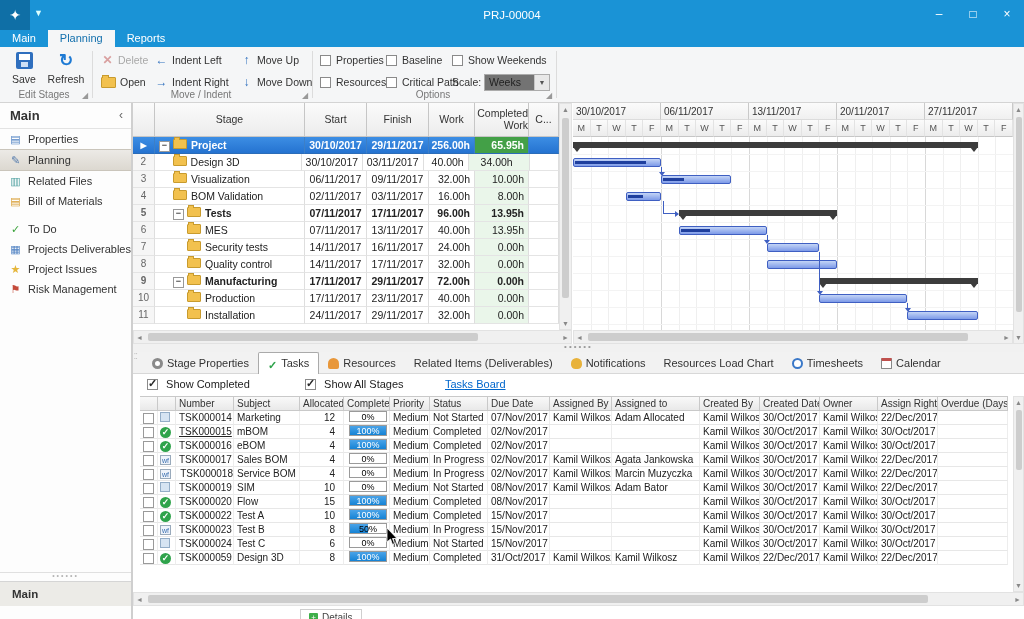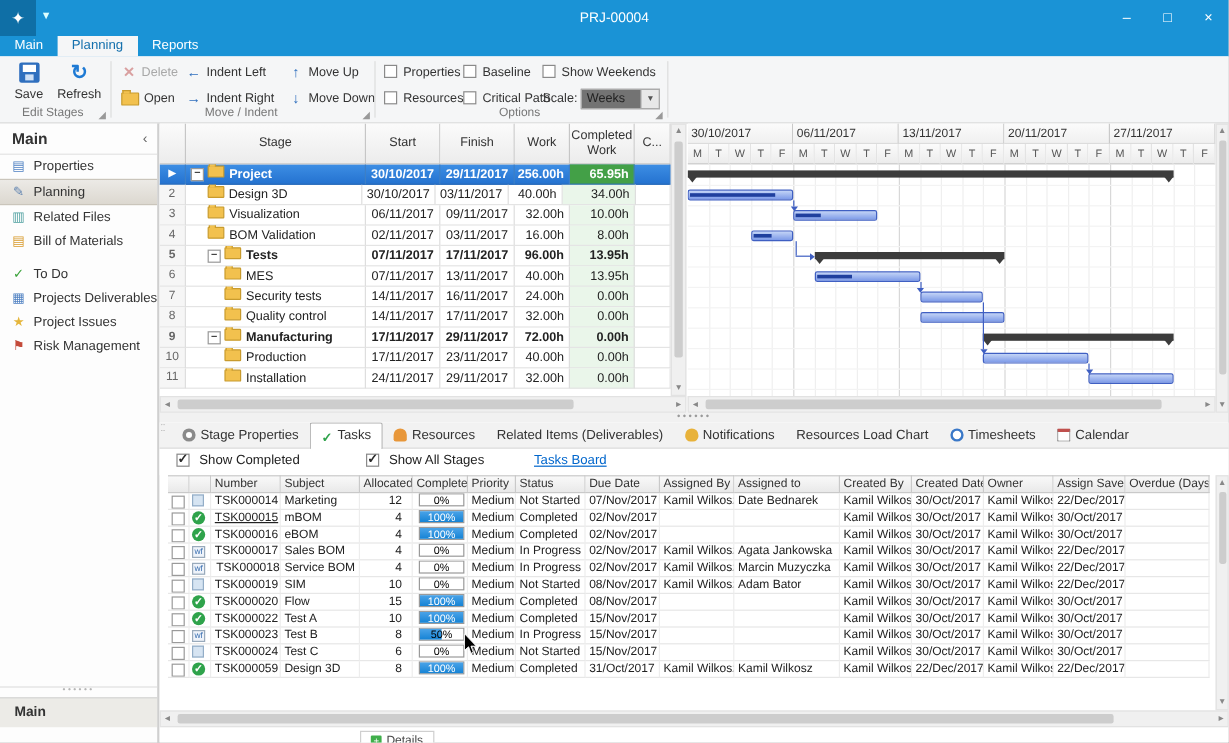--- a/index.html
+++ b/index.html
@@ -59,21 +59,21 @@
   .sb-item.selected{background:linear-gradient(#eceae6,#dcd8d0);border-top:1px solid #cac5bb;border-bottom:1px solid #cac5bb;}
   .sb-ic{width:13px;text-align:center;font-size:11px;}
   .sb-footer{position:absolute;left:0;bottom:13px;width:100%;}
   .sb-handle{height:8px;text-align:center;color:#b5b5b5;font-size:7px;line-height:5px;letter-spacing:2px;border-top:1px solid #e0e0e0;}
   .sb-foot-item{height:24px;line-height:24px;padding-left:12px;font-size:11.5px;color:#333;border-top:1px solid #d5d5d5;}
   .sb-foot-item.selected{background:#ecebe7;font-weight:bold;}
   
   .stage-panel{position:absolute;left:133px;top:103px;width:426px;height:227px;background:#fff;overflow:hidden;}
   .sg-head{display:flex;height:34px;}
   .sg-hcell{box-sizing:border-box;border-right:1px solid #c6c6c6;border-bottom:1px solid #c6c6c6;
-            background:linear-gradient(#fbfbfb,#ececec);font-size:10.5px;color:#333;text-align:center;
+            background:linear-gradient(#fbfbfb,#ececec);font-size:10.5px;color:#333;text-align:right;
             display:flex;align-items:center;justify-content:center;line-height:1.1;overflow:hidden;}
   .sg-row{display:flex;height:17px;}
   .sg-cell{box-sizing:border-box;border-right:1px solid #dedede;border-bottom:1px solid #e4e4e4;
            line-height:16px;font-size:10.5px;overflow:hidden;white-space:nowrap;}
   .sg-row.bold{font-weight:bold;}
   .sg-row.selected{background:linear-gradient(#3d8ee4,#2371cf);color:#fff;}
   .sg-row.selected .sg-cell{border-right-color:#3d7fc6;border-bottom-color:#2b6cb8;}
   .cell-num{color:#666;font-size:10px;text-align:center;background:#f6f6f6;}
   .sg-row.selected .cell-num{background:transparent;color:#fff;}
   .cell-comp{background:#eaf6ea;text-align:right;padding-right:4px;}
@@ -297,21 +297,21 @@
           <div class="sg-cell cell-right" style="width: 46px;">256.00h</div>
           <div class="sg-cell cell-comp" style="width: 54px;">65.95h</div>
           <div class="sg-cell " style="width: 30px;"></div>
         </div>
         <div class="sg-row">
           <div class="sg-cell cell-num" style="width: 22px;">2</div>
           <div class="sg-cell" style="width: 150px; padding-left: 18px;"><span class="sgfolder"></span><span>Design 3D</span></div>
           <div class="sg-cell cell-center" style="width: 62px;">30/10/2017</div>
           <div class="sg-cell cell-center" style="width: 62px;">03/11/2017</div>
           <div class="sg-cell cell-right" style="width: 46px;">40.00h</div>
-          <div class="sg-cell cell-comp" style="width: 62px;">34.00h</div>
+          <div class="sg-cell cell-comp" style="width: 62px; text-align: center;">34.00h</div>
           <div class="sg-cell " style="width: 30px;"></div>
         </div>
         <div class="sg-row">
           <div class="sg-cell cell-num" style="width: 22px;">3</div>
           <div class="sg-cell" style="width: 150px; padding-left: 18px;"><span class="sgfolder"></span><span>Visualization</span></div>
           <div class="sg-cell cell-center" style="width: 62px;">06/11/2017</div>
           <div class="sg-cell cell-center" style="width: 62px;">09/11/2017</div>
           <div class="sg-cell cell-right" style="width: 46px;">32.00h</div>
           <div class="sg-cell cell-comp" style="width: 54px;">10.00h</div>
           <div class="sg-cell " style="width: 30px;"></div>
@@ -548,41 +548,41 @@
           <div class="tt-hcell" style="width: 44px;">Allocated</div>
           <div class="tt-hcell" style="width: 46px;">Complete</div>
           <div class="tt-hcell" style="width: 40px;">Priority</div>
           <div class="tt-hcell" style="width: 58px;">Status</div>
           <div class="tt-hcell" style="width: 62px;">Due Date</div>
           <div class="tt-hcell" style="width: 62px;">Assigned By</div>
           <div class="tt-hcell" style="width: 88px;">Assigned to</div>
           <div class="tt-hcell" style="width: 60px;">Created By</div>
           <div class="tt-hcell" style="width: 60px;">Created Date</div>
           <div class="tt-hcell" style="width: 58px;">Owner</div>
-          <div class="tt-hcell" style="width: 60px;">Assign Save</div>
+          <div class="tt-hcell" style="width: 60px;">Assign Right</div>
           <div class="tt-hcell" style="width: 70px;">Overdue (Days)</div>
         </div>
       <div id="ttRows">
           <div class="tt-row">
             <div class="tt-cell" style="width: 18px; padding: 0px;"><span class="cb-sm"></span></div>
             <div class="tt-cell" style="width: 18px; padding: 0px;"><span class="st-ns"></span></div>
             <div class="tt-cell " style="width: 58px;">TSK000014</div>
             <div class="tt-cell " style="width: 66px;">Marketing</div>
             <div class="tt-cell num-r" style="width: 44px;">12</div>
             <div class="tt-cell " style="width: 46px;">
               <div class="pbar">
                 <div class="pfill" style="width: 0px;"></div>
                 <div class="ptext" style="color: rgb(0, 0, 0);">0%</div>
               </div>
             </div>
             <div class="tt-cell " style="width: 40px;">Medium</div>
             <div class="tt-cell " style="width: 58px;">Not Started</div>
             <div class="tt-cell " style="width: 62px;">07/Nov/2017</div>
             <div class="tt-cell " style="width: 62px;">Kamil Wilkosz</div>
-            <div class="tt-cell " style="width: 88px;">Date Bednarek</div>
+            <div class="tt-cell " style="width: 88px;">Adam Allocated</div>
             <div class="tt-cell " style="width: 60px;">Kamil Wilkosz</div>
             <div class="tt-cell " style="width: 60px;">30/Oct/2017</div>
             <div class="tt-cell " style="width: 58px;">Kamil Wilkosz</div>
             <div class="tt-cell " style="width: 60px;">22/Dec/2017</div>
             <div class="tt-cell " style="width: 70px;"></div>
           </div>
           <div class="tt-row">
             <div class="tt-cell" style="width: 18px; padding: 0px;"><span class="cb-sm"></span></div>
             <div class="tt-cell" style="width: 18px; padding: 0px;"><span class="st-done">✓</span></div>
             <div class="tt-cell " style="width: 58px; text-decoration: underline;">TSK000015</div>

